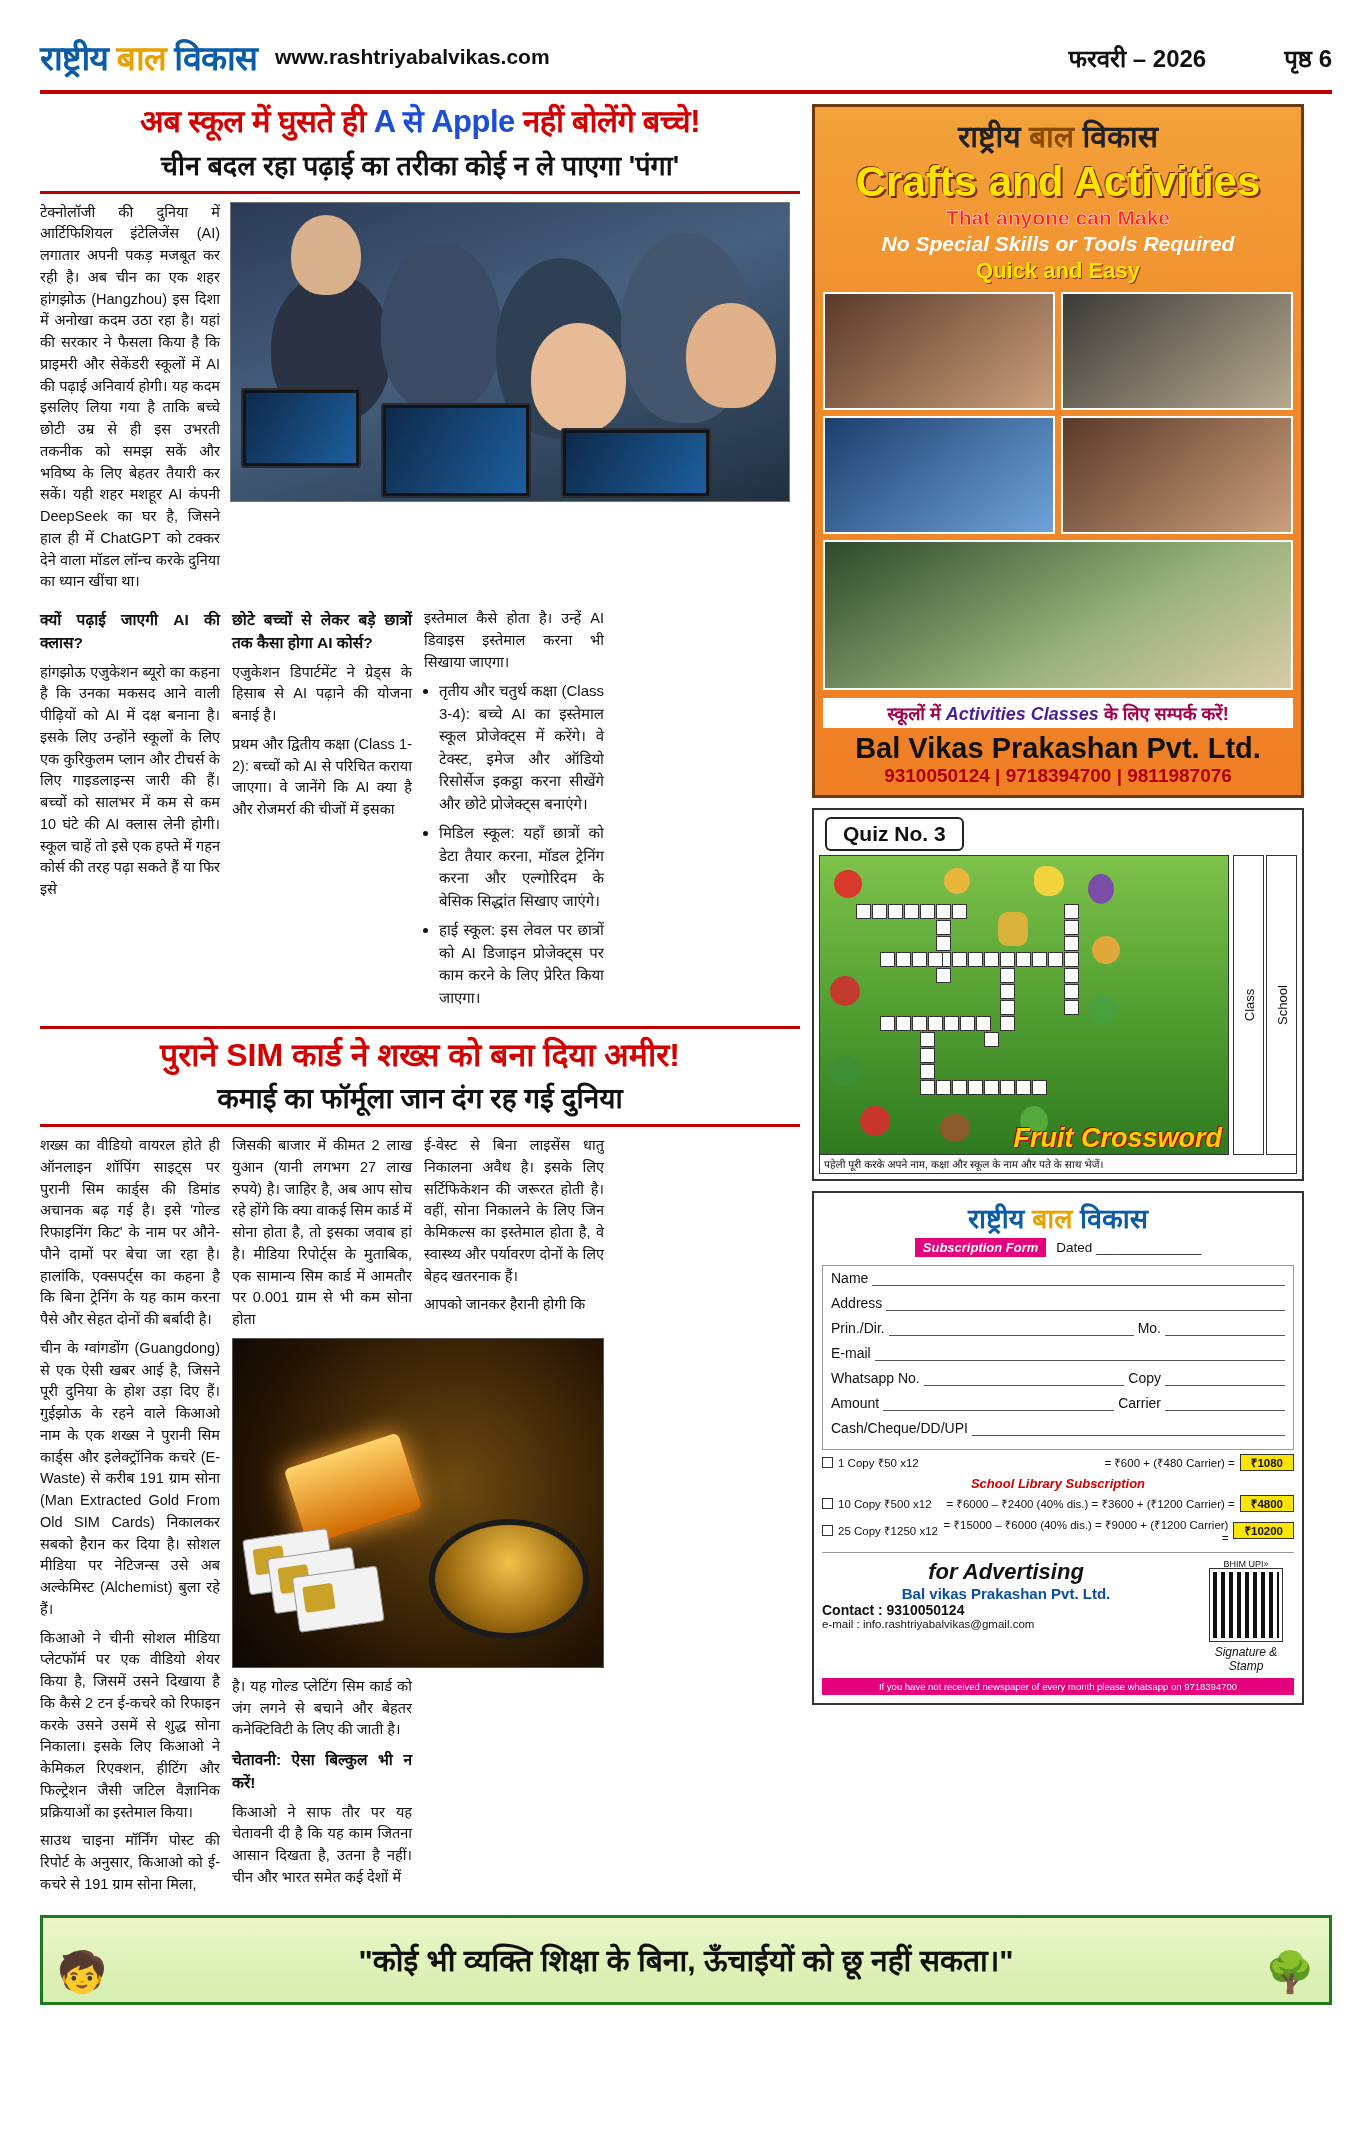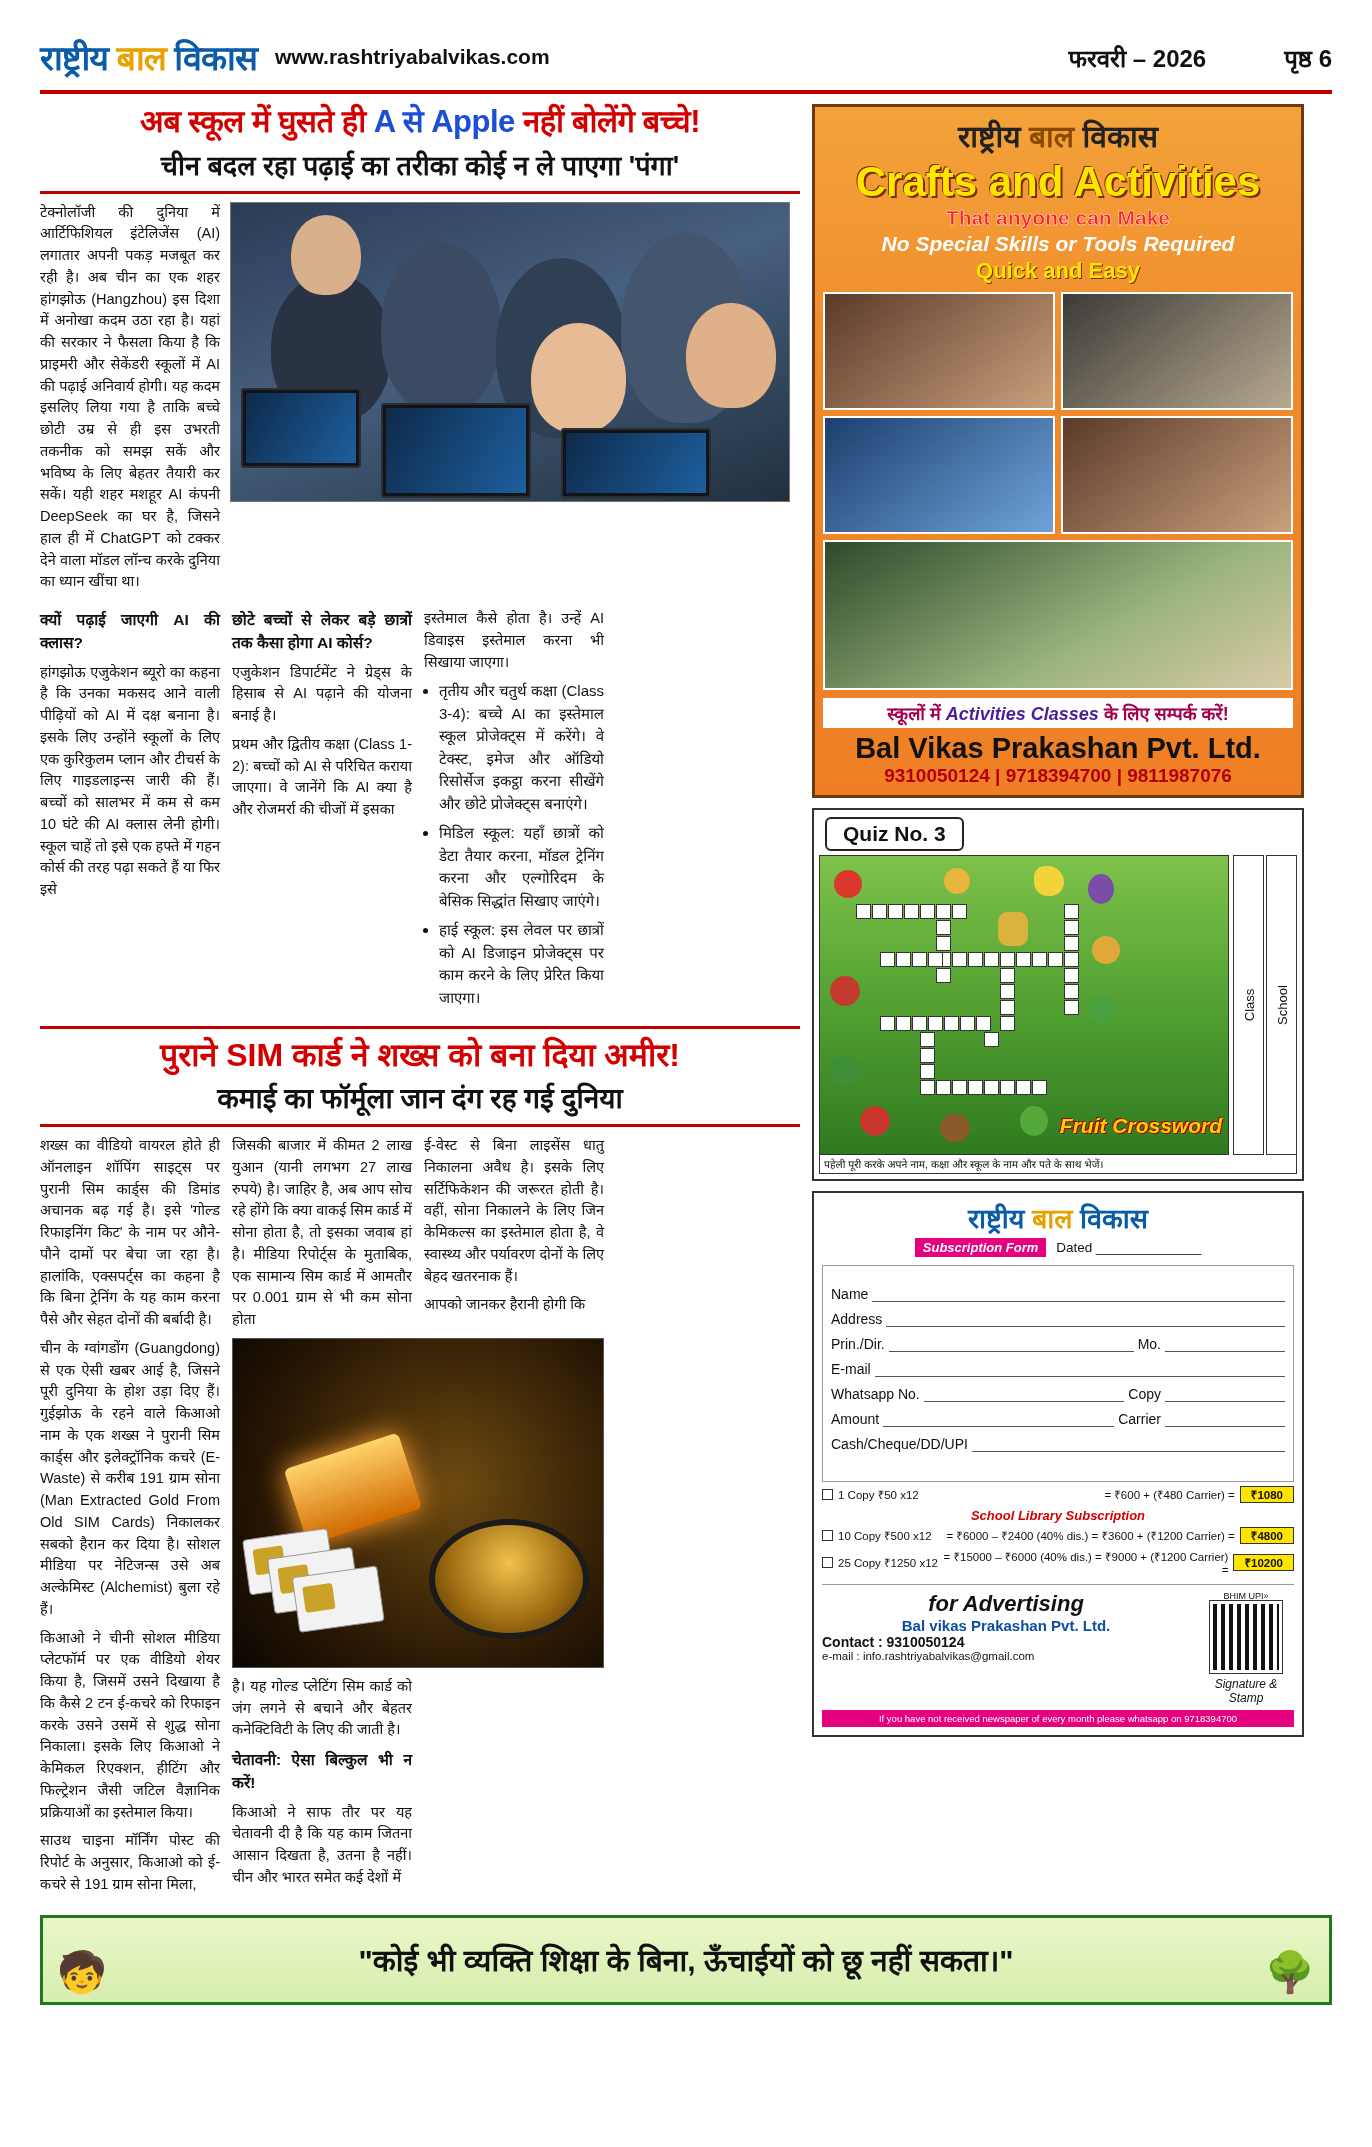--- a/index.html
+++ b/index.html
@@ -136,39 +136,39 @@
   }
   .quiz-body { display:flex; gap:4px; }
   .cross-area {
     flex:1; height:300px; position:relative; overflow:hidden;
     background:linear-gradient(180deg,#7ec24a 0%, #4e9d2f 55%, #2f7a20 100%);
     border:1px solid #333;
   }
   .cell { position:absolute; width:15px; height:15px; background:#fff; border:1px solid #333; }
   .fruit { position:absolute; border-radius:50%; }
   .fruit-label {
-    position:absolute; right:6px; bottom:16px; font-size:21px; font-weight:bold; color:#ffd000;
+    position:absolute; right:6px; bottom:0; font-size:27px; font-weight:bold; color:#ffd000;
     text-shadow:1px 1px 0 #a00, -1px -1px 0 #a00; font-style:italic;
   }
   .quiz-side { width:64px; display:flex; gap:2px; }
   .vfield { flex:1; border:1px solid #333; position:relative; }
   .vfield span {
     position:absolute; left:50%; top:50%; transform:translate(-50%,-50%) rotate(-90deg);
     font-size:13px; white-space:nowrap; color:#111;
   }
   .quiz-note { font-size:10.5px; color:#111; border:1px solid #333; border-top:none; padding:2px 4px; }
 
   
   .subs { margin-top:10px; border:2px solid #333; background:#fff; padding:6px 8px 8px 8px; }
   .subs .brand { text-align:center; font-size:27px; font-weight:bold; }
   .subs .brand .r1{color:#0b5ca8;} .subs .brand .r2{color:#e8a200;} .subs .brand .r3{color:#0b5ca8;}
   .subs .sfrow { display:flex; align-items:center; justify-content:center; gap:10px; margin-top:2px; }
   .sf-badge { background:#e5007d; color:#fff; font-size:13px; font-weight:bold; padding:2px 8px; font-style:italic;}
   .sf-dated { font-size:13.5px; }
-  .form-rows { margin-top:8px; border:1px solid #999; padding:20px 8px; }
+  .form-rows { margin-top:8px; border:1px solid #999; padding:4px 8px; }
   .frow { font-size:14px; margin-bottom:9px; display:flex; align-items:flex-end; gap:4px;}
   .frow b { font-weight:normal; }
   .dots { flex:1; border-bottom:1px solid #555; height:14px; }
   .dots.sm { flex:0 0 120px; }
   .price-rows { margin-top:4px; font-size:11.5px; }
   .prow { display:flex; align-items:center; gap:5px; margin-bottom:5px; }
   .chk { width:11px; height:11px; border:1px solid #333; display:inline-block; flex:0 0 auto;}
   .pill { background:#ffe400; border:1px solid #333; padding:0 10px; font-weight:bold; }
   .school-lib { text-align:center; color:#d40000; font-weight:bold; font-style:italic; font-size:13px; margin:4px 0; }
   .adv { margin-top:8px; border-top:1px solid #999; padding-top:6px; display:flex; gap:8px; }

